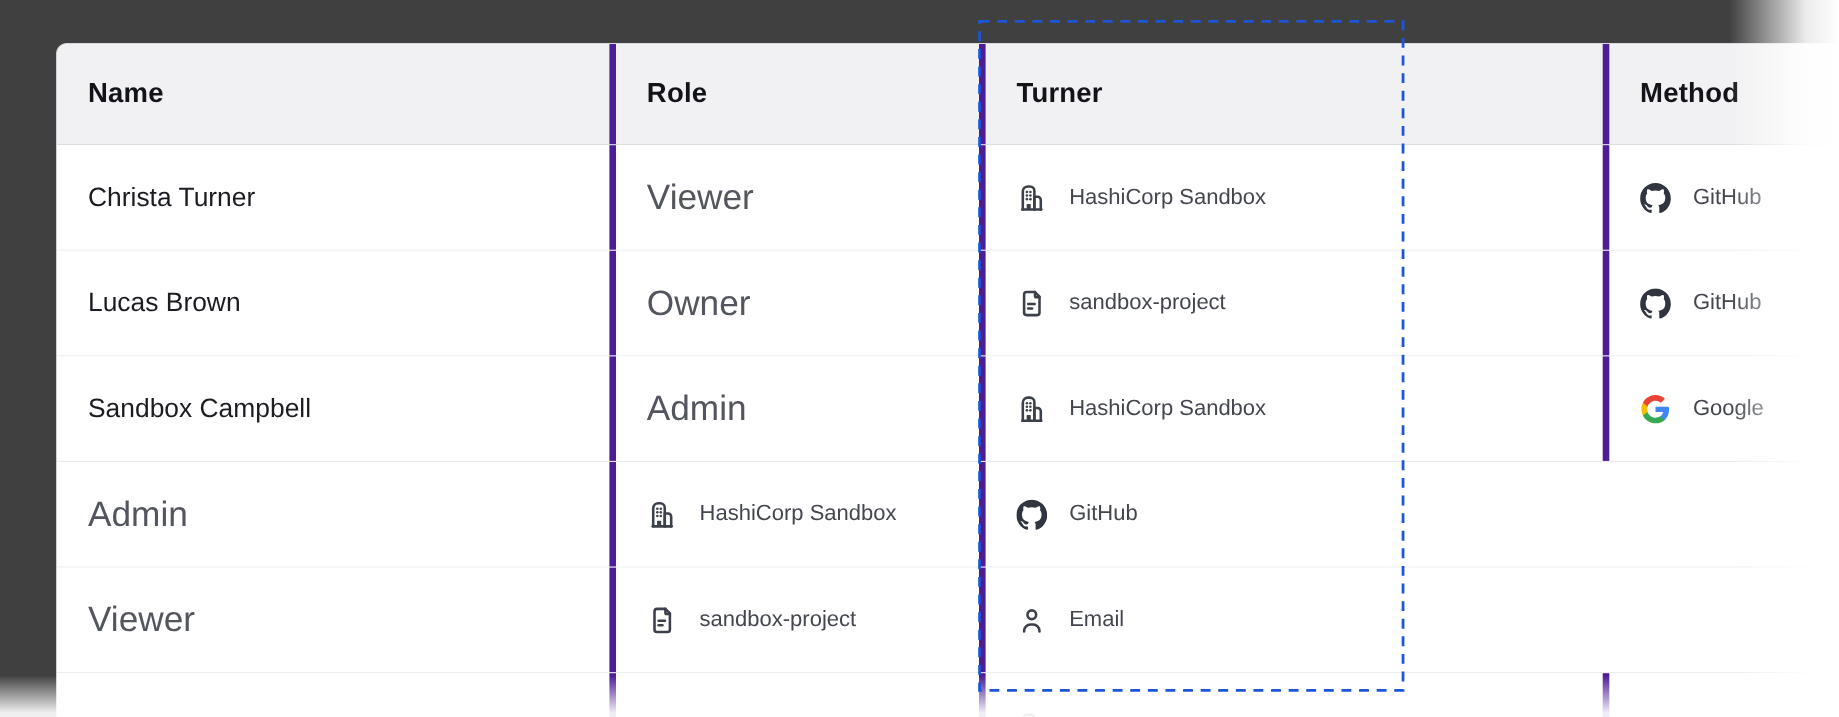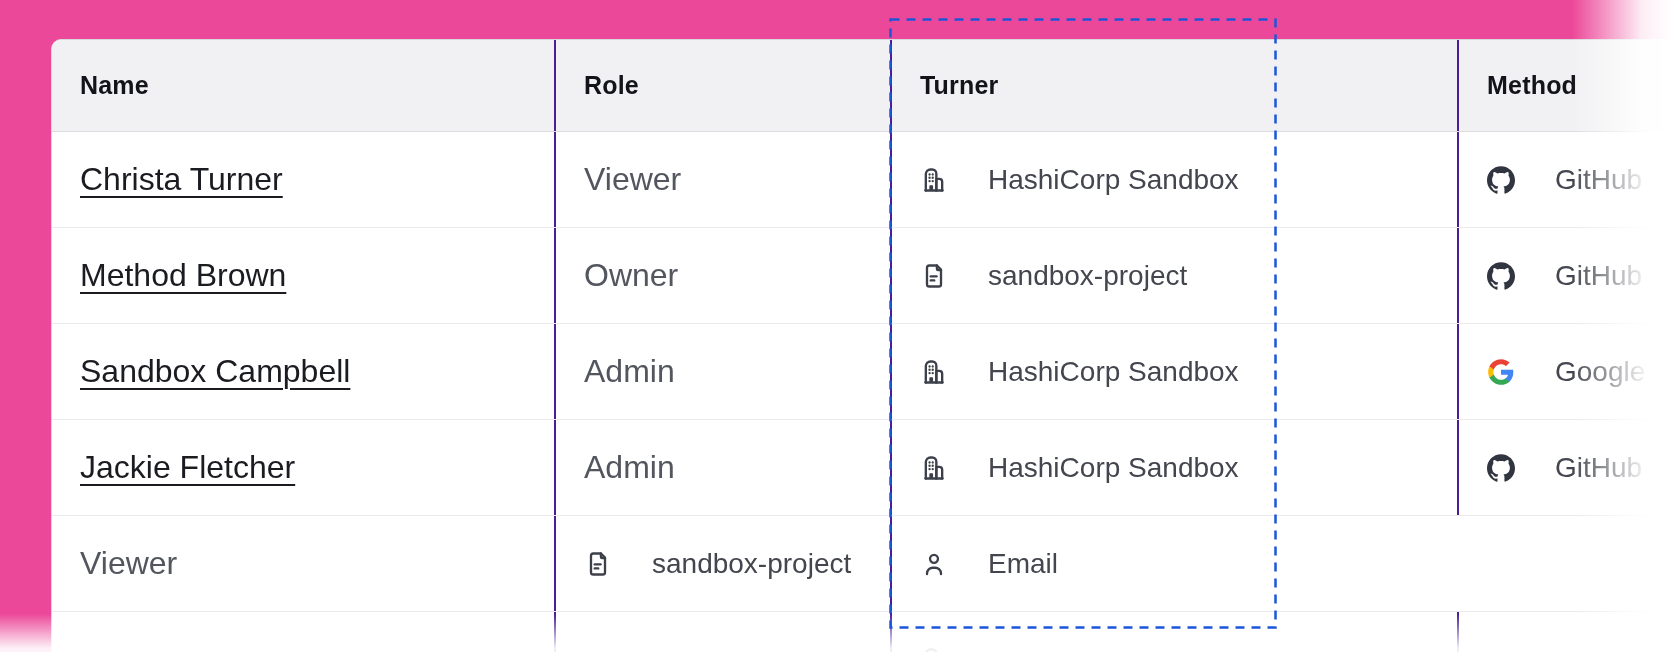--- a/index.html
+++ b/index.html
@@ -1,19 +1,19 @@
 <!DOCTYPE html>
 <html><head>
 <meta charset="utf-8">
 <style>
   * { margin:0; padding:0; box-sizing:border-box; }
   html,body { background:#fff; }
   .canvas {
     position:relative; width:1672px; height:652px;
-    overflow:hidden; background:#ec4899;
+    overflow:hidden; background:#404040;
     font-family:"Liberation Sans","DejaVu Sans",sans-serif;
   }
   .table {
     position:absolute; left:51px; top:39px; width:1870px;
     background:#fff;
     border:1px solid #d8d9dd;
     border-radius:10px 10px 0 0;
   }
   .header-row {
     display:grid; grid-template-columns:502px 336px 567px 1fr;
@@ -23,34 +23,34 @@
   }
   .row {
     display:grid; grid-template-columns:502px 336px 567px 1fr;
     height:96px; background:#fff;
     border-bottom:1px solid #eaebee;
   }
   .row.partial { border-bottom:none; }
   .cell {
     display:flex; align-items:center;
     padding-left:28px; overflow:hidden;
-    border-left:2px solid #4c1d95;
+    border-left:6px solid #4c1d95;
   }
   .cell:first-child { border-left:none; }
   .hcell {
     font-size:25px; font-weight:700; color:#131419; letter-spacing:.2px;
   }
   .name-link {
-    font-size:32px; color:#1b1c21; text-decoration:underline;
+    font-size:24px; color:#1b1c21; 
     text-decoration-thickness:2px; text-underline-offset:6px;
     cursor:pointer;
   }
   .role-text { font-size:32px; color:#53565e; }
   .icon-cell { gap:20px; }
-  .cell-label { font-size:28px; color:#43464e; white-space:nowrap;margin-left:20px; }
+  .cell-label { font-size:20px; color:#43464e; white-space:nowrap; }
   .cell-icon { width:28px; height:28px; flex:0 0 28px; color:#3c404a; }
   .cell-icon svg { width:28px; height:28px; display:block; }
   .fade-right {
     position:absolute; top:0; right:0; width:100px; height:100%; z-index:5;
     background:linear-gradient(to right, rgba(255,255,255,0), rgba(255,255,255,.9) 70%, #fff 100%);
     pointer-events:none;
   }
   .fade-bottom {
     position:absolute; left:0; bottom:0; width:100%; height:38px; z-index:5;
     background:linear-gradient(to bottom, rgba(255,255,255,0), rgba(255,255,255,.92) 90%);
@@ -105,21 +105,21 @@
           <svg viewBox="0 0 24 24" fill="currentColor">
               <path d="M12 .297c-6.63 0-12 5.373-12 12 0 5.303 3.438 9.8 8.205 11.385.6.113.82-.258.82-.577 0-.285-.01-1.04-.015-2.04-3.338.724-4.042-1.61-4.042-1.61-.546-1.387-1.333-1.757-1.333-1.757-1.087-.744.084-.729.084-.729 1.205.084 1.838 1.236 1.838 1.236 1.07 1.835 2.809 1.305 3.495.998.108-.776.417-1.305.76-1.605-2.665-.3-5.466-1.332-5.466-5.93 0-1.31.465-2.38 1.235-3.22-.135-.303-.54-1.523.105-3.176 0 0 1.005-.322 3.3 1.23.96-.267 1.98-.399 3-.405 1.02.006 2.04.138 3 .405 2.28-1.552 3.285-1.23 3.285-1.23.645 1.653.24 2.873.12 3.176.765.84 1.23 1.91 1.23 3.22 0 4.61-2.805 5.625-5.475 5.92.42.36.81 1.096.81 2.22 0 1.606-.015 2.896-.015 3.286 0 .315.21.69.825.57C20.565 22.092 24 17.592 24 12.297c0-6.627-5.373-12-12-12"></path>
             </svg>
         </span>
         <span class="cell-label">GitHub</span>
       </div>
     </div>
 
     <div class="row">
       <div class="cell">
-        <a class="name-link">Method Brown</a>
+        <a class="name-link">Lucas Brown</a>
       </div>
       <div class="cell">
         <span class="role-text">Owner</span>
       </div>
       <div class="cell icon-cell">
         <span class="cell-icon">
           <svg viewBox="0 0 24 24" fill="none" stroke="currentColor" stroke-width="2" stroke-linecap="round" stroke-linejoin="round">
             <path d="M14.5 3 H8 a2 2 0 0 0 -2 2 v14 a2 2 0 0 0 2 2 h8 a2 2 0 0 0 2 -2 V6.5 Z"></path>
             <path d="M14.5 3 v3 a1 1 0 0 0 1 1 h2.5"></path>
             <path d="M9.2 12.3 h5"></path>
@@ -172,23 +172,20 @@
             <path d="M5.84 14.09c-.22-.66-.35-1.36-.35-2.09s.13-1.43.35-2.09V7.07H2.18C1.43 8.55 1 10.22 1 12s.43 3.45 1.18 4.93l2.85-2.22.81-.62z" fill="#FBBC05"></path>
             <path d="M12 5.38c1.62 0 3.06.56 4.21 1.64l3.15-3.15C17.45 2.09 14.97 1 12 1 7.7 1 3.99 3.47 2.18 7.07l3.66 2.84c.87-2.6 3.3-4.53 6.16-4.53z" fill="#EA4335"></path>
           </svg>
         </span>
         <span class="cell-label">Google</span>
       </div>
     </div>
 
     <div class="row">
       <div class="cell">
-        <a class="name-link">Jackie Fletcher</a>
-      </div>
-      <div class="cell">
         <span class="role-text">Admin</span>
       </div>
       <div class="cell icon-cell">
         <span class="cell-icon">
           <svg viewBox="0 0 24 24" fill="none" stroke="currentColor" stroke-width="2" stroke-linecap="round" stroke-linejoin="round">
             <path d="M5 21 V7 a4 4 0 0 1 4 -4 h1.5 a3.5 3.5 0 0 1 3.5 3.5 V21"></path>
             <path d="M14 21 V11 h2.5 a2.5 2.5 0 0 1 2.5 2.5 V21"></path>
             <path d="M4.6 21 H19.4"></path>
             <rect x="8" y="16.6" width="3.2" height="4.4" rx="0.6" fill="currentColor" stroke="none"></rect>
             <g fill="currentColor" stroke="none">

